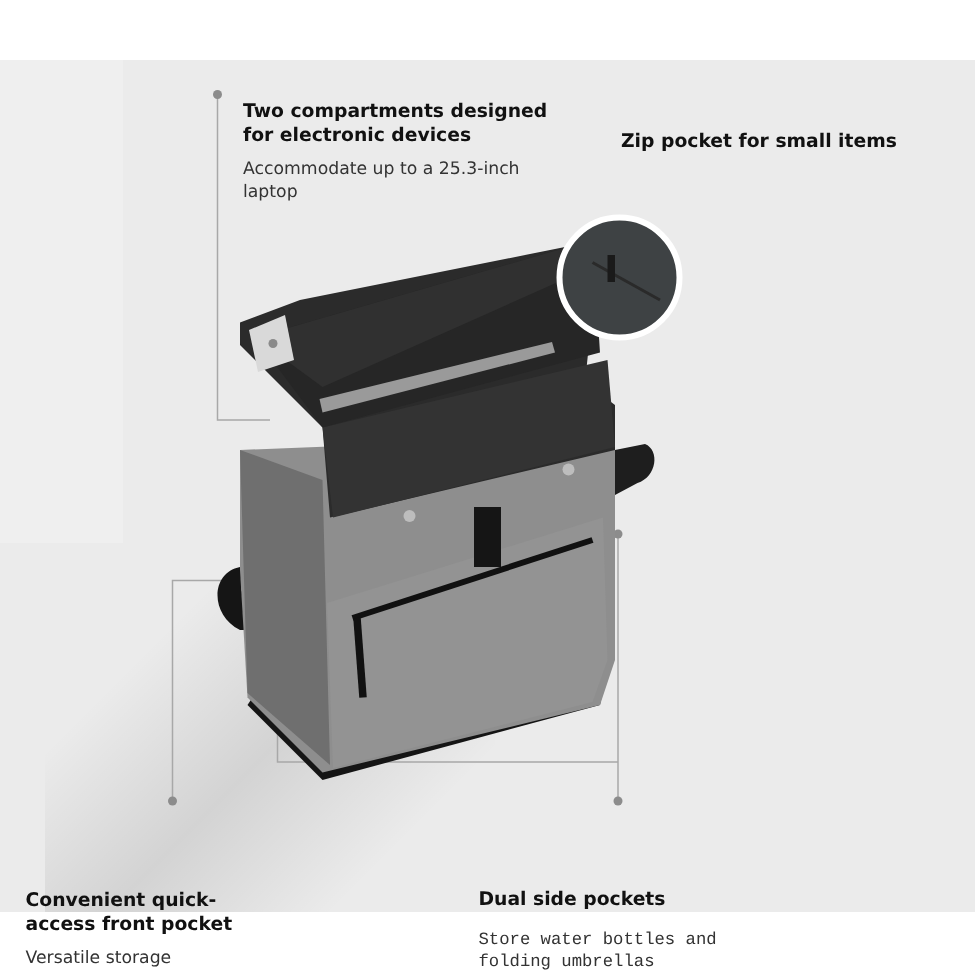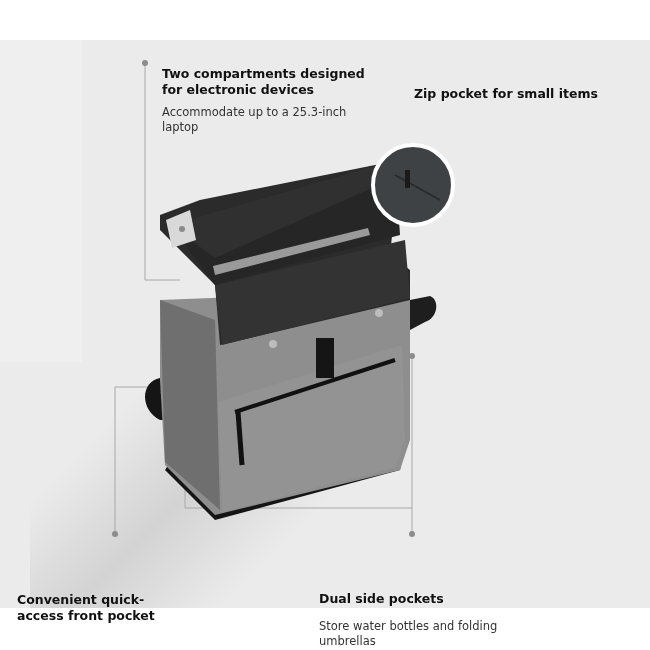--- a/index.html
+++ b/index.html
@@ -86,18 +86,19 @@
   <div class="title">Two compartments designed for electronic devices</div>
   <div class="desc" style="width:190px;">Accommodate up to a 25.3-inch laptop</div>
 </div>
 
 <div class="callout" style="left:414px; top:86px; width:236px;">
   <div class="title">Zip pocket for small items</div>
 </div>
 
 <div class="callout" style="left:17px; top:546px; width:170px;margin-top:46px;">
   <div class="title">Convenient quick-access front pocket</div>
+  <div class="desc">Versatile storage</div>
 </div>
 
 <div class="callout" style="left:319px; top:546px; width:200px;margin-top:45px;">
   <div class="title">Dual side pockets</div>
-  <div class="desc" style="margin-top:12px;">Store water bottles and folding umbrellas</div>
+  <div class="desc" style="margin-top:12px;font-family:Liberation Mono, monospace;">Store water bottles and folding umbrellas</div>
 </div>
 
 </body></html>

